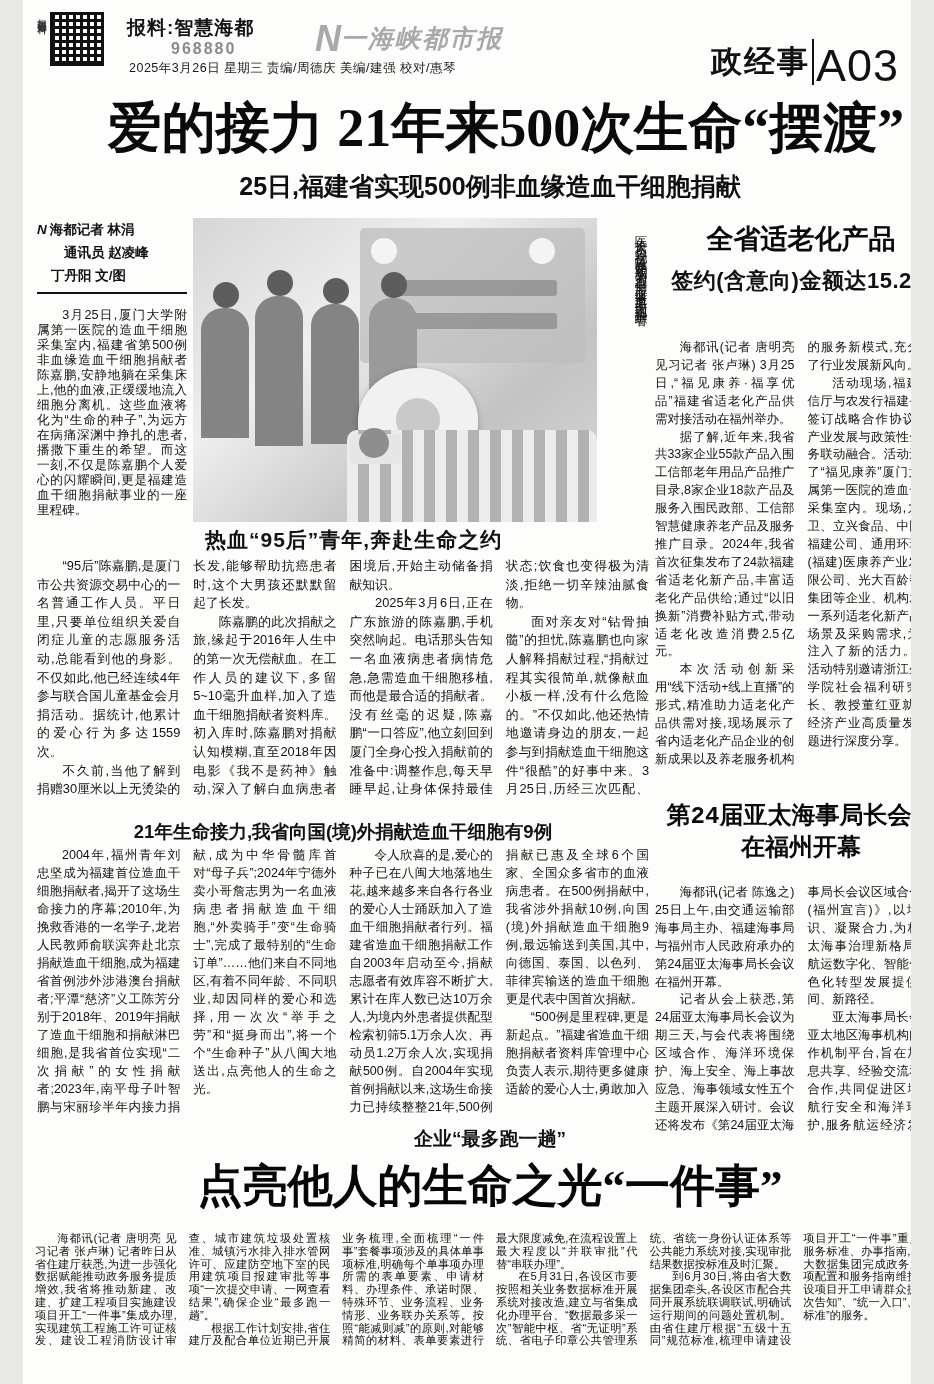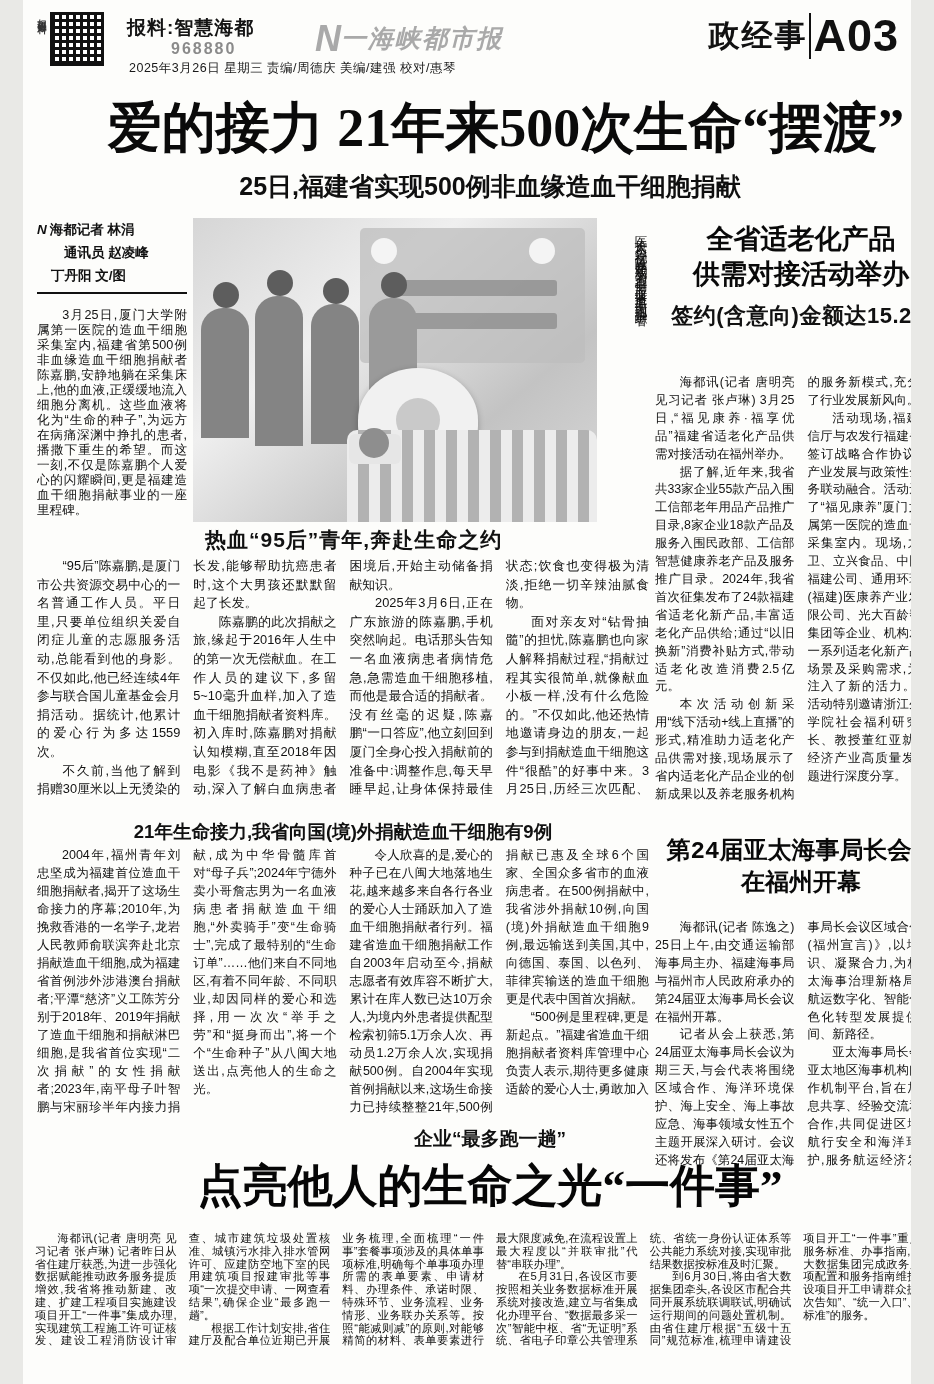--- a/index.html
+++ b/index.html
@@ -14,24 +14,24 @@
   .qr { width:54px; height:54px; border:2px solid #111; background:
         repeating-linear-gradient(0deg,#111 0 3px,transparent 3px 7px),
         repeating-linear-gradient(90deg,#111 0 3px,#fff 3px 7px); }
   .report { position:absolute; left:92px; top:5px; }
   .report-label { font-size:19px; font-weight:900; color:#141414; letter-spacing:1px; }
   .report-number { font-size:16px; font-weight:700; color:#8a8a8a; margin-left:44px; margin-top:-1px; letter-spacing:2px; }
   .masthead { position:absolute; left:280px; top:8px; color:#a9a9a9; white-space:nowrap; }
   .mast-mark { font-size:36px; font-weight:900; font-style:italic; vertical-align:-4px; }
   .mast-name { font-size:25px; font-weight:900; font-style:italic; letter-spacing:2px; }
   .dateline { position:absolute; left:94px; top:50px; font-size:12.5px; color:#191919; letter-spacing:0.5px; }
-  .section-box { position:absolute; right:0; top:0; display:flex; align-items:center; gap:2px; }
+  .section-box { position:absolute; right:0; top:22px; display:flex; align-items:center; gap:2px; }
   .section-name { font-size:31px; font-weight:900; font-family:"Liberation Serif","DejaVu Serif",serif; letter-spacing:2px; }
   .section-divider { width:2px; height:46px; background:#111; }
-  .page-number { font-size:45px; font-weight:700; letter-spacing:1px; }
+  .page-number { font-size:45px; font-weight:400; letter-spacing:1px;margin-top:8px; }
 
   
   .headline { position:absolute; top:92px; left:16px; width:934px; text-align:center;
               font-family:"Liberation Serif","DejaVu Serif",serif; font-weight:900;
               font-size:54px; white-space:nowrap; color:#0a0a0a; }
   .subhead  { position:absolute; top:170px; left:0; width:934px; text-align:center;
               font-size:25px; font-weight:700; color:#0f0f0f; }
 
   
   .byline { position:absolute; left:14px; top:218px; width:150px; }
@@ -166,21 +166,20 @@
   <div class="sec2-body cols">
     <p>2004年,福州青年刘忠坚成为福建首位造血干细胞捐献者,揭开了这场生命接力的序幕;2010年,为挽救香港的一名学子,龙岩人民教师俞联滨奔赴北京捐献造血干细胞,成为福建省首例涉外涉港澳台捐献者;平潭“慈济”义工陈芳分别于2018年、2019年捐献了造血干细胞和捐献淋巴细胞,是我省首位实现“二次捐献”的女性捐献者;2023年,南平母子叶智鹏与宋丽珍半年内接力捐献,成为中华骨髓库首对“母子兵”;2024年宁德外卖小哥詹志男为一名血液病患者捐献造血干细胞,“外卖骑手”变“生命骑士”,完成了最特别的“生命订单”……他们来自不同地区,有着不同年龄、不同职业,却因同样的爱心和选择,用一次次“举手之劳”和“挺身而出”,将一个个“生命种子”从八闽大地送出,点亮他人的生命之光。</p>
     <p>令人欣喜的是,爱心的种子已在八闽大地落地生花,越来越多来自各行各业的爱心人士踊跃加入了造血干细胞捐献者行列。福建省造血干细胞捐献工作自2003年启动至今,捐献志愿者有效库容不断扩大,累计在库人数已达10万余人,为境内外患者提供配型检索初筛5.1万余人次、再动员1.2万余人次,实现捐献500例。自2004年实现首例捐献以来,这场生命接力已持续整整21年,500例捐献已惠及全球6个国家、全国众多省市的血液病患者。在500例捐献中,我省涉外捐献10例,向国(境)外捐献造血干细胞9例,最远输送到美国,其中,向德国、泰国、以色列、菲律宾输送的造血干细胞更是代表中国首次捐献。</p>
     <p>“500例是里程碑,更是新起点。”福建省造血干细胞捐献者资料库管理中心负责人表示,期待更多健康适龄的爱心人士,勇敢加入造血干细胞捐献者资料库。</p>
   </div>
 
   <aside class="sidebar">
     <article>
       <h3 class="sb-title sb1-title">
         <span>全省适老化产品</span><br>
-        <span>供需对接活动举办</span>
       </h3>
       <div class="sb1-sub">签约(含意向)金额达15.23亿元</div>
       <div class="sb-body sb1-body cols">
         <p>海都讯(记者 唐明亮 见习记者 张卢琳) 3月25日,“福见康养·福享优品”福建省适老化产品供需对接活动在福州举办。</p>
         <p>据了解,近年来,我省共33家企业55款产品入围工信部老年用品产品推广目录,8家企业18款产品及服务入围民政部、工信部智慧健康养老产品及服务推广目录。2024年,我省首次征集发布了24款福建省适老化新产品,丰富适老化产品供给;通过“以旧换新”消费补贴方式,带动适老化改造消费2.5亿元。</p>
         <p>本次活动创新采用“线下活动+线上直播”的形式,精准助力适老化产品供需对接,现场展示了省内适老化产品企业的创新成果以及养老服务机构的服务新模式,充分展现了行业发展新风向。</p>
         <p>活动现场,福建省工信厅与农发行福建省分行签订战略合作协议,促进产业发展与政策性金融服务联动融合。活动还宣介了“福见康养”厦门大学附属第一医院的造血干细胞采集室内。现场,九牧厨卫、立兴食品、中国移动福建公司、通用环球青鸟(福建)医康养产业发展有限公司、光大百龄帮康养集团等企业、机构发布了一系列适老化新产品、新场景及采购需求,为市场注入了新的活力。此外,活动特别邀请浙江外国语学院社会福利研究所所长、教授董红亚就“银发经济产业高质量发展”主题进行深度分享。</p>
 
       </div>
     </article>

